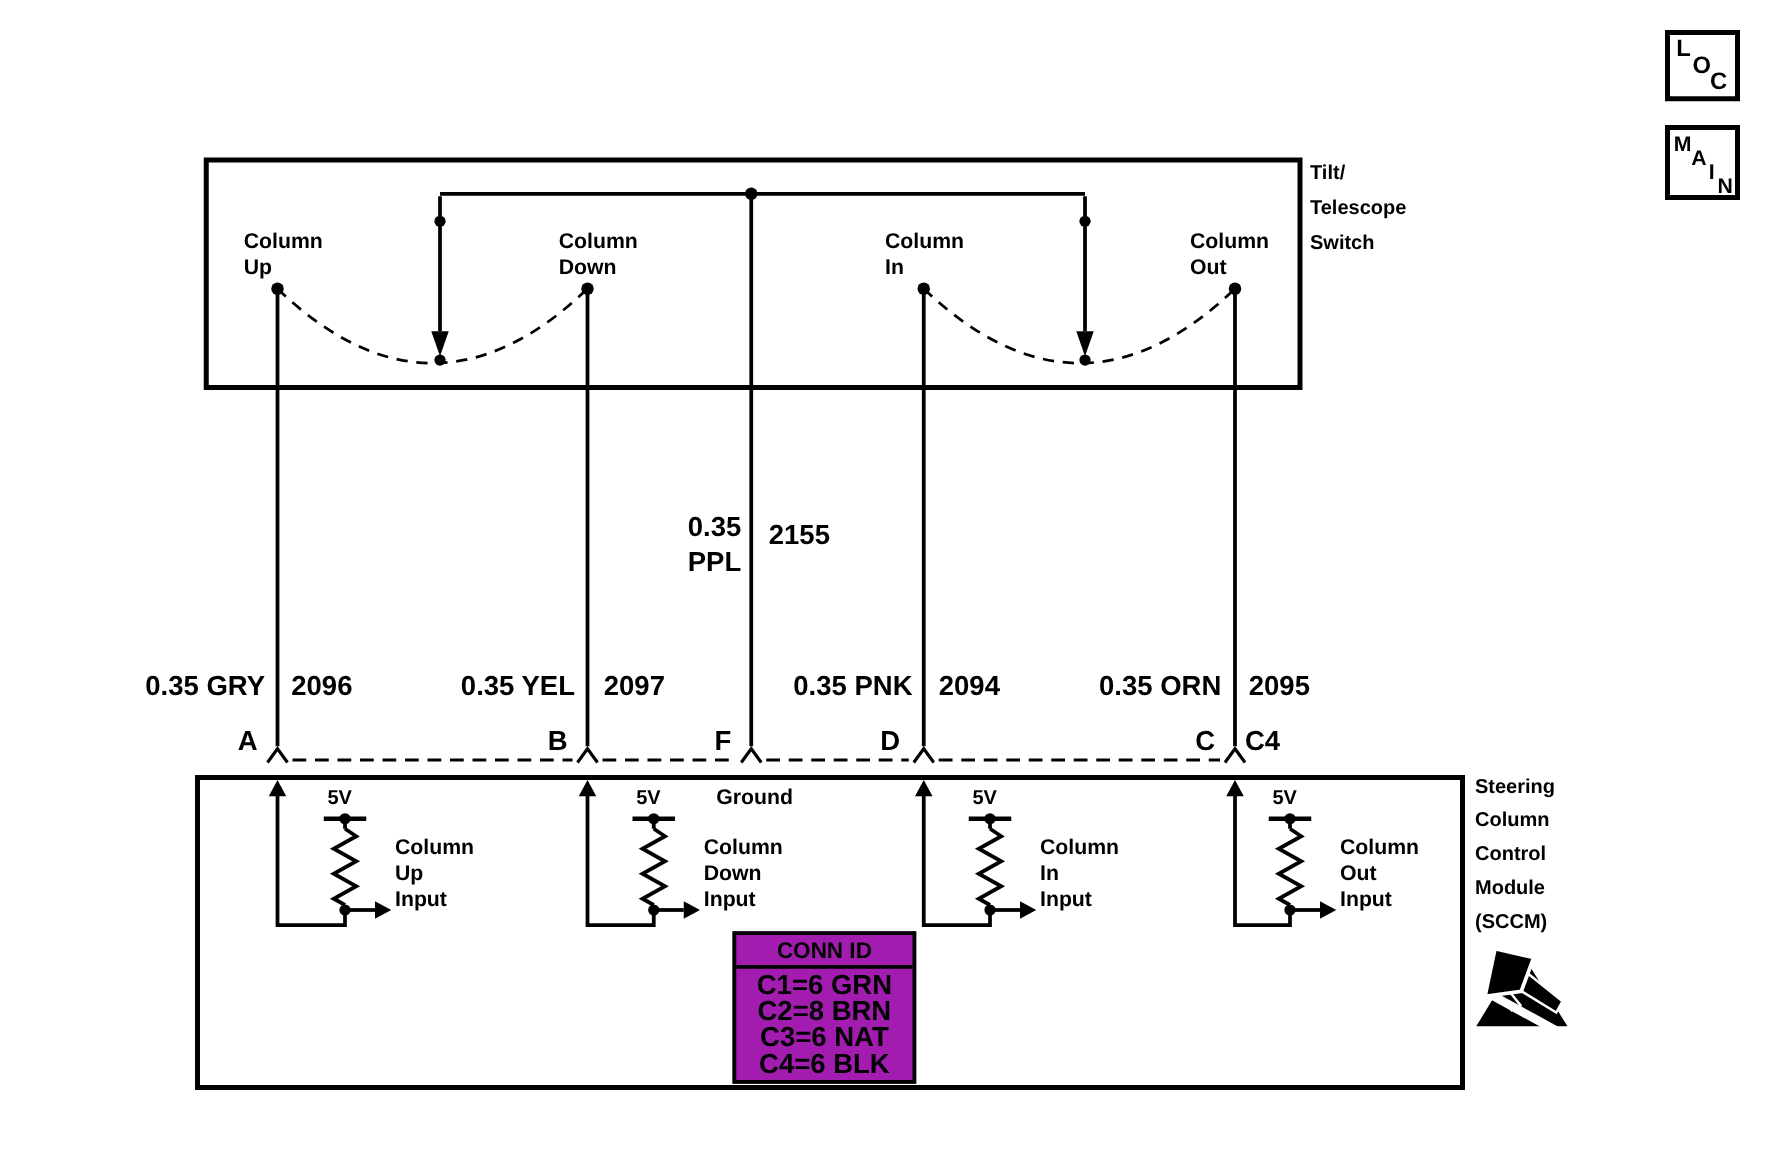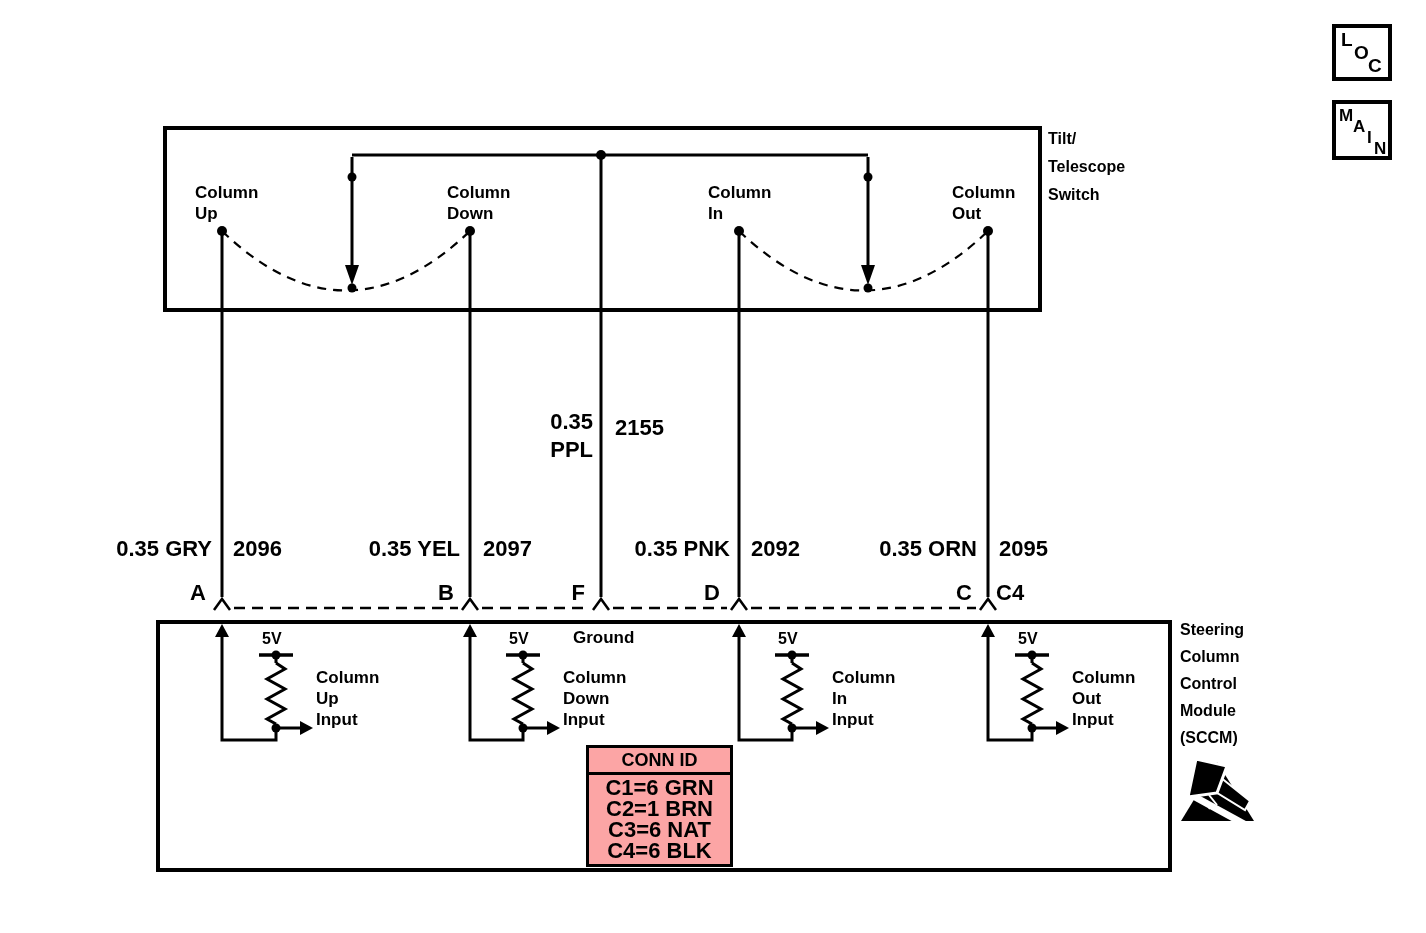--- a/index.html
+++ b/index.html
@@ -10,21 +10,21 @@
   .sm{font-size:17px;line-height:21px;}
   .md{font-size:22px;line-height:26px;}
   .md2{font-size:22px;line-height:28px;}
   .lg{font-size:16px;line-height:28px;}
   .ra{text-align:right;margin-top:21px;}
   .ctr{text-align:left;}
   .ln{display:block;}
   .tagbox{position:absolute;border:4px solid #000;background:#fff;box-sizing:border-box;}
   .tagletter{position:absolute;font-weight:bold;line-height:1;}
   .conn-table{position:absolute;left:586px;top:745px;width:147px;border:3px solid #000;
-              background:#fca5a5;box-sizing:border-box;}
+              background:#a21caf;box-sizing:border-box;}
   .conn-header{font-size:18px;font-weight:bold;text-align:center;padding:2px 0 1px 0;
                border-bottom:3px solid #000;}
   .conn-rows{padding:2px 0 3px 0;}
   .conn-row{font-size:22px;font-weight:bold;text-align:center;line-height:21px;}
 </style>
 </head>
 <body>
 
 <div id="stage">
 
@@ -171,21 +171,21 @@
     <span class="ln">0.35</span>
     <span class="ln">PPL</span>
   </div>
   <div class="lbl md" style="left:615px;top:415px;">2155</div>
 
   <div class="lbl md" style="right:1214px;top:536px;">0.35 GRY</div>
   <div class="lbl md" style="left:233px;top:536px;">2096</div>
   <div class="lbl md" style="right:966px;top:536px;">0.35 YEL</div>
   <div class="lbl md" style="left:483px;top:536px;">2097</div>
   <div class="lbl md" style="right:696px;top:536px;">0.35 PNK</div>
-  <div class="lbl md" style="left:751px;top:536px;">2092</div>
+  <div class="lbl md" style="left:751px;top:536px;">2094</div>
   <div class="lbl md" style="right:449px;top:536px;">0.35 ORN</div>
   <div class="lbl md" style="left:999px;top:536px;">2095</div>
 
   <div class="lbl md" style="right:1220px;top:580px;">A</div>
   <div class="lbl md" style="right:972px;top:580px;">B</div>
   <div class="lbl md" style="right:841px;top:580px;">F</div>
   <div class="lbl md" style="right:706px;top:580px;">D</div>
   <div class="lbl md" style="right:454px;top:580px;">C</div>
   <div class="lbl md" style="left:996px;top:580px;">C4</div>
 
@@ -222,19 +222,19 @@
     <span class="ln">Column</span>
     <span class="ln">Control</span>
     <span class="ln">Module</span>
     <span class="ln">(SCCM)</span>
   </div>
 
   <div class="conn-table">
     <div class="conn-header">CONN ID</div>
     <div class="conn-rows">
       <div class="conn-row">C1=6 GRN</div>
-      <div class="conn-row">C2=1 BRN</div>
+      <div class="conn-row">C2=8 BRN</div>
       <div class="conn-row">C3=6 NAT</div>
       <div class="conn-row">C4=6 BLK</div>
     </div>
   </div>
 
 </div>
 
 </body></html>

